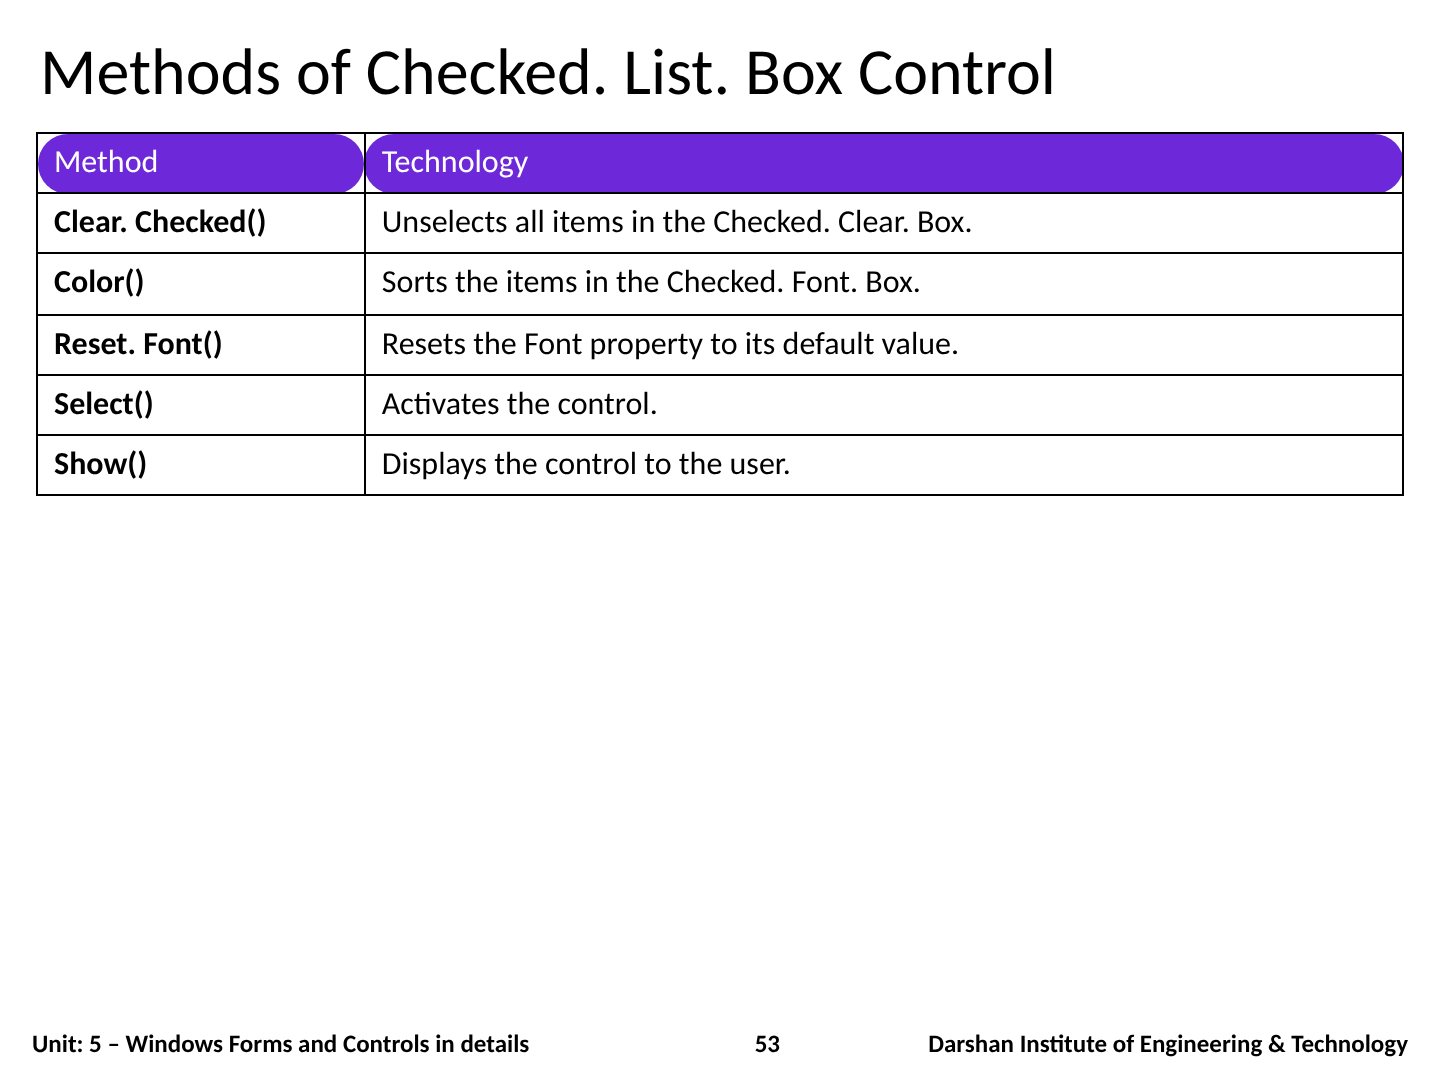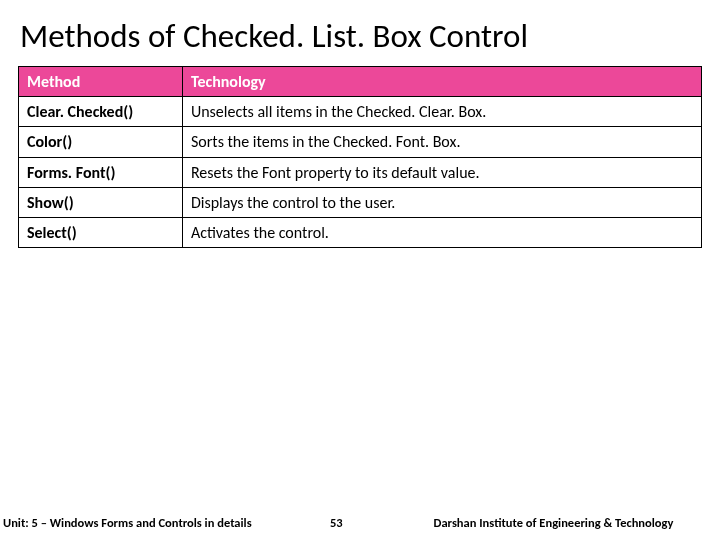--- a/index.html
+++ b/index.html
@@ -1,28 +1,28 @@
 <!DOCTYPE html>
 <html><head>
 <meta charset="utf-8">
 <style>
-  * { box-sizing: border-box; margin: 0; padding: 0; }
+  * { box-sizing: border-box; margin: 0; padding: 0; border-radius: 28px; }
   html, body { width: 720px; height: 540px; background: #fff; font-family: Calibri, "Segoe UI", Arial, sans-serif; color: #000; overflow: hidden; }
   .slide { width: 720px; height: 540px; position: relative; padding: 10px 18px 0 18px; }
   .title { font-size: 33px; font-weight: 400; margin: 6px 0 10px 2px; letter-spacing: 0px; }
   table.methods { width: 100%; border-collapse: collapse; table-layout: fixed; }
   table.methods th, table.methods td { border: 1px solid #000; padding: 5px 8px 5px 8px; text-align: left; vertical-align: middle; font-size: 16px; line-height: 1.2; }
-  table.methods th { background: #ec4899; color: #fff; font-weight: 700; }
+  table.methods th { background: #6d28d9; color: #fff; font-weight: 400; }
   table.methods col.c1 { width: 24%; }
   table.methods col.c2 { width: 76%; }
   table.methods td.m { font-weight: 700; }
-  .footer { position: absolute; left: 0; right: 0; bottom: 10px; display: flex; align-items: center; justify-content: space-between; padding: 0 3px; font-size: 12.5px; font-weight: 700; }
-  .footer .center { flex: 0 0 auto; text-align: left; width: 60px; }
+  .footer { position: absolute; left: 0; right: 0; bottom: 10px; display: flex; align-items: center; justify-content: space-between; padding: 0 16px; font-size: 12.5px; font-weight: 700; }
+  .footer .center { flex: 0 0 auto; text-align: right; width: 60px; }
   .footer .left { flex: 1 1 0; text-align: left; }
-  .footer .right { flex: 1 1 0; text-align: center; }
+  .footer .right { flex: 1 1 0; text-align: right; }
 </style>
 </head>
 <body>
 
 <div class="slide">
   <h1 class="title">Methods of Checked. List. Box Control</h1>
 
   <table class="methods">
     <colgroup>
         <col class="c1">
@@ -37,30 +37,30 @@
     <tbody>
       <tr>
         <td class="m">Clear. Checked()</td>
         <td>Unselects all items in the Checked. Clear. Box.</td>
       </tr>
       <tr>
         <td class="m">Color()</td>
         <td>Sorts the items in the Checked. Font. Box.</td>
       </tr>
       <tr>
-        <td class="m">Forms. Font()</td>
+        <td class="m">Reset. Font()</td>
         <td>Resets the Font property to its default value.</td>
+      </tr>
+      <tr>
+        <td class="m">Select()</td>
+        <td>Activates the control.</td>
       </tr>
       <tr>
         <td class="m">Show()</td>
         <td>Displays the control to the user.</td>
-      </tr>
-      <tr>
-        <td class="m">Select()</td>
-        <td>Activates the control.</td>
       </tr>
     </tbody>
   </table>
 
   <div class="footer">
     <div class="left">Unit: 5 – Windows Forms and Controls in details</div>
     <div class="center">53</div>
     <div class="right">Darshan Institute of Engineering &amp; Technology</div>
   </div>
 </div>

